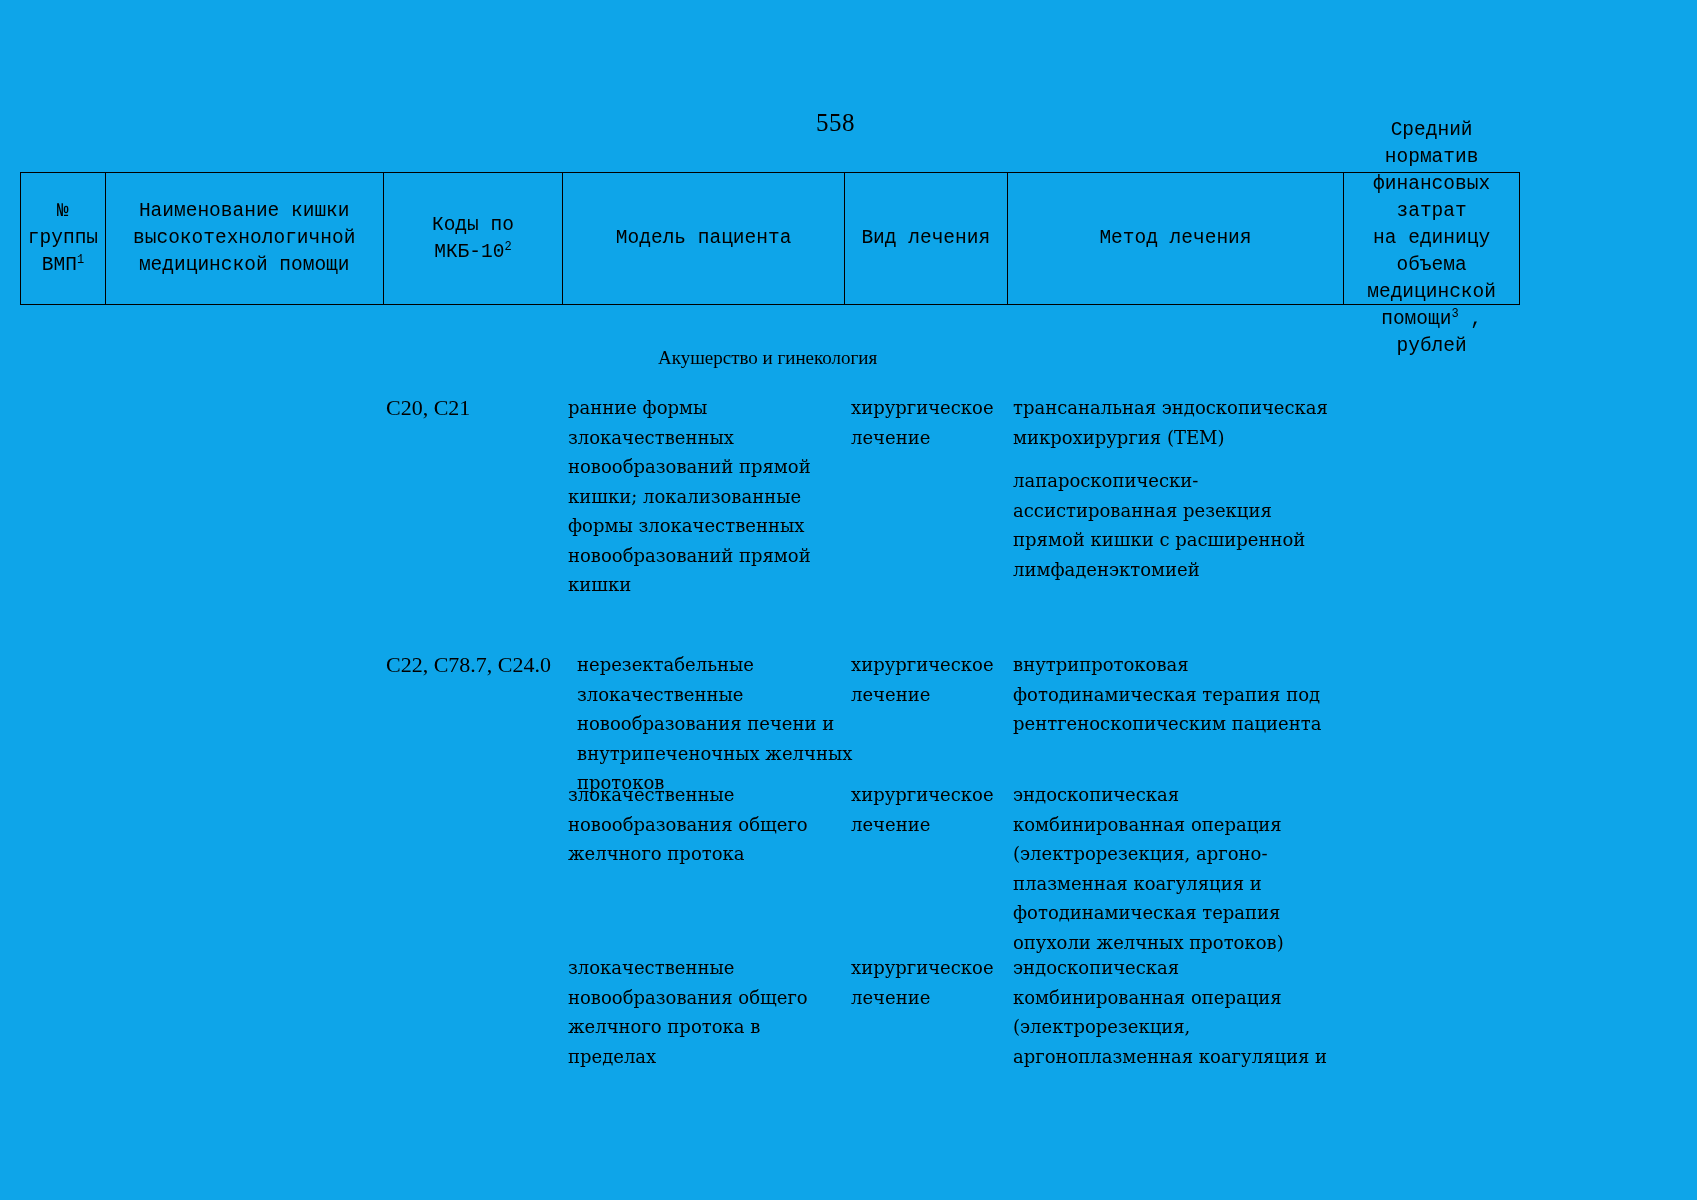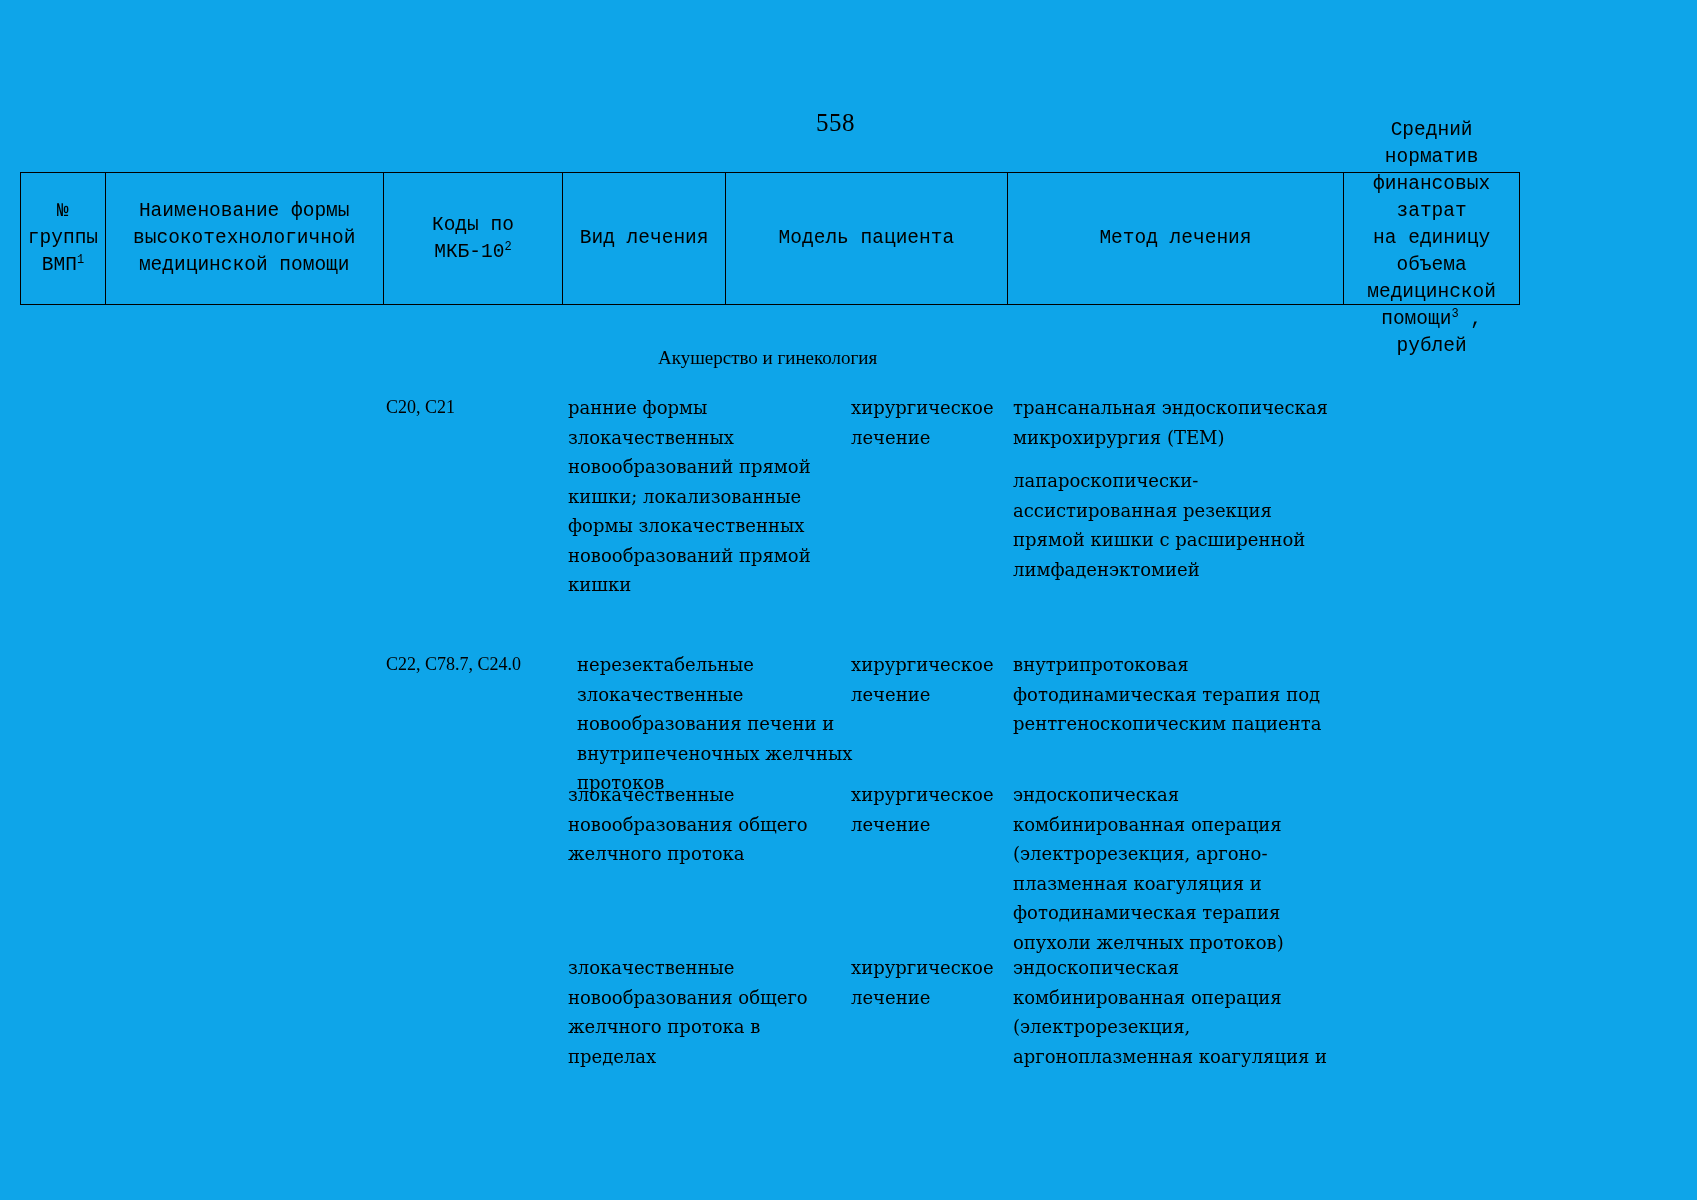--- a/index.html
+++ b/index.html
@@ -102,21 +102,21 @@
     position: absolute;
     font-size: 19.5px;
     line-height: 29.5px;
     text-align: left;
     font-family: "DejaVu Serif", "Liberation Serif", serif;
     font-size: 18px;
     line-height: 29.5px;
   }
   .cell.codes {
     font-family: "Liberation Serif", "DejaVu Serif", serif;
-    font-size: 18px;
+    font-size: 22px;
   }
 
   .col-codes  { left: 386px;  width: 175px; }
   .col-model  { left: 568px;  width: 276px; }
   .col-kind   { left: 851px;  width: 155px; }
   .col-method { left: 1013px; width: 335px; }
   .col-cost   { left: 1350px; width: 168px; text-align: center; }
 
   .para { margin: 0; }
   .para + .para { margin-top: 14px; }
@@ -133,41 +133,41 @@
     <div class="hcell hc-0">
       <div>
         <span class="txt">№</span>
         <span class="txt">группы</span>
         <span class="txt"><span>ВМП</span><sup>1</sup></span>
       </div>
     </div>
 
     <div class="hcell hc-1">
       <div>
-        <span class="txt">Наименование формы</span>
+        <span class="txt">Наименование кишки</span>
         <span class="txt">высокотехнологичной</span>
         <span class="txt">медицинской помощи</span>
       </div>
     </div>
 
     <div class="hcell hc-2">
       <div>
         <span class="txt"><span>Коды по МКБ-10</span><sup>2</sup></span>
       </div>
     </div>
 
+    <div class="hcell hc-3">
+      <div>
+        <span class="txt">Модель пациента</span>
+      </div>
+    </div>
+
     <div class="hcell hc-4">
       <div>
         <span class="txt">Вид лечения</span>
-      </div>
-    </div>
-
-    <div class="hcell hc-3">
-      <div>
-        <span class="txt">Модель пациента</span>
       </div>
     </div>
 
     <div class="hcell hc-5">
       <div>
         <span class="txt">Метод лечения</span>
       </div>
     </div>
 
     <div class="hcell hc-6">

